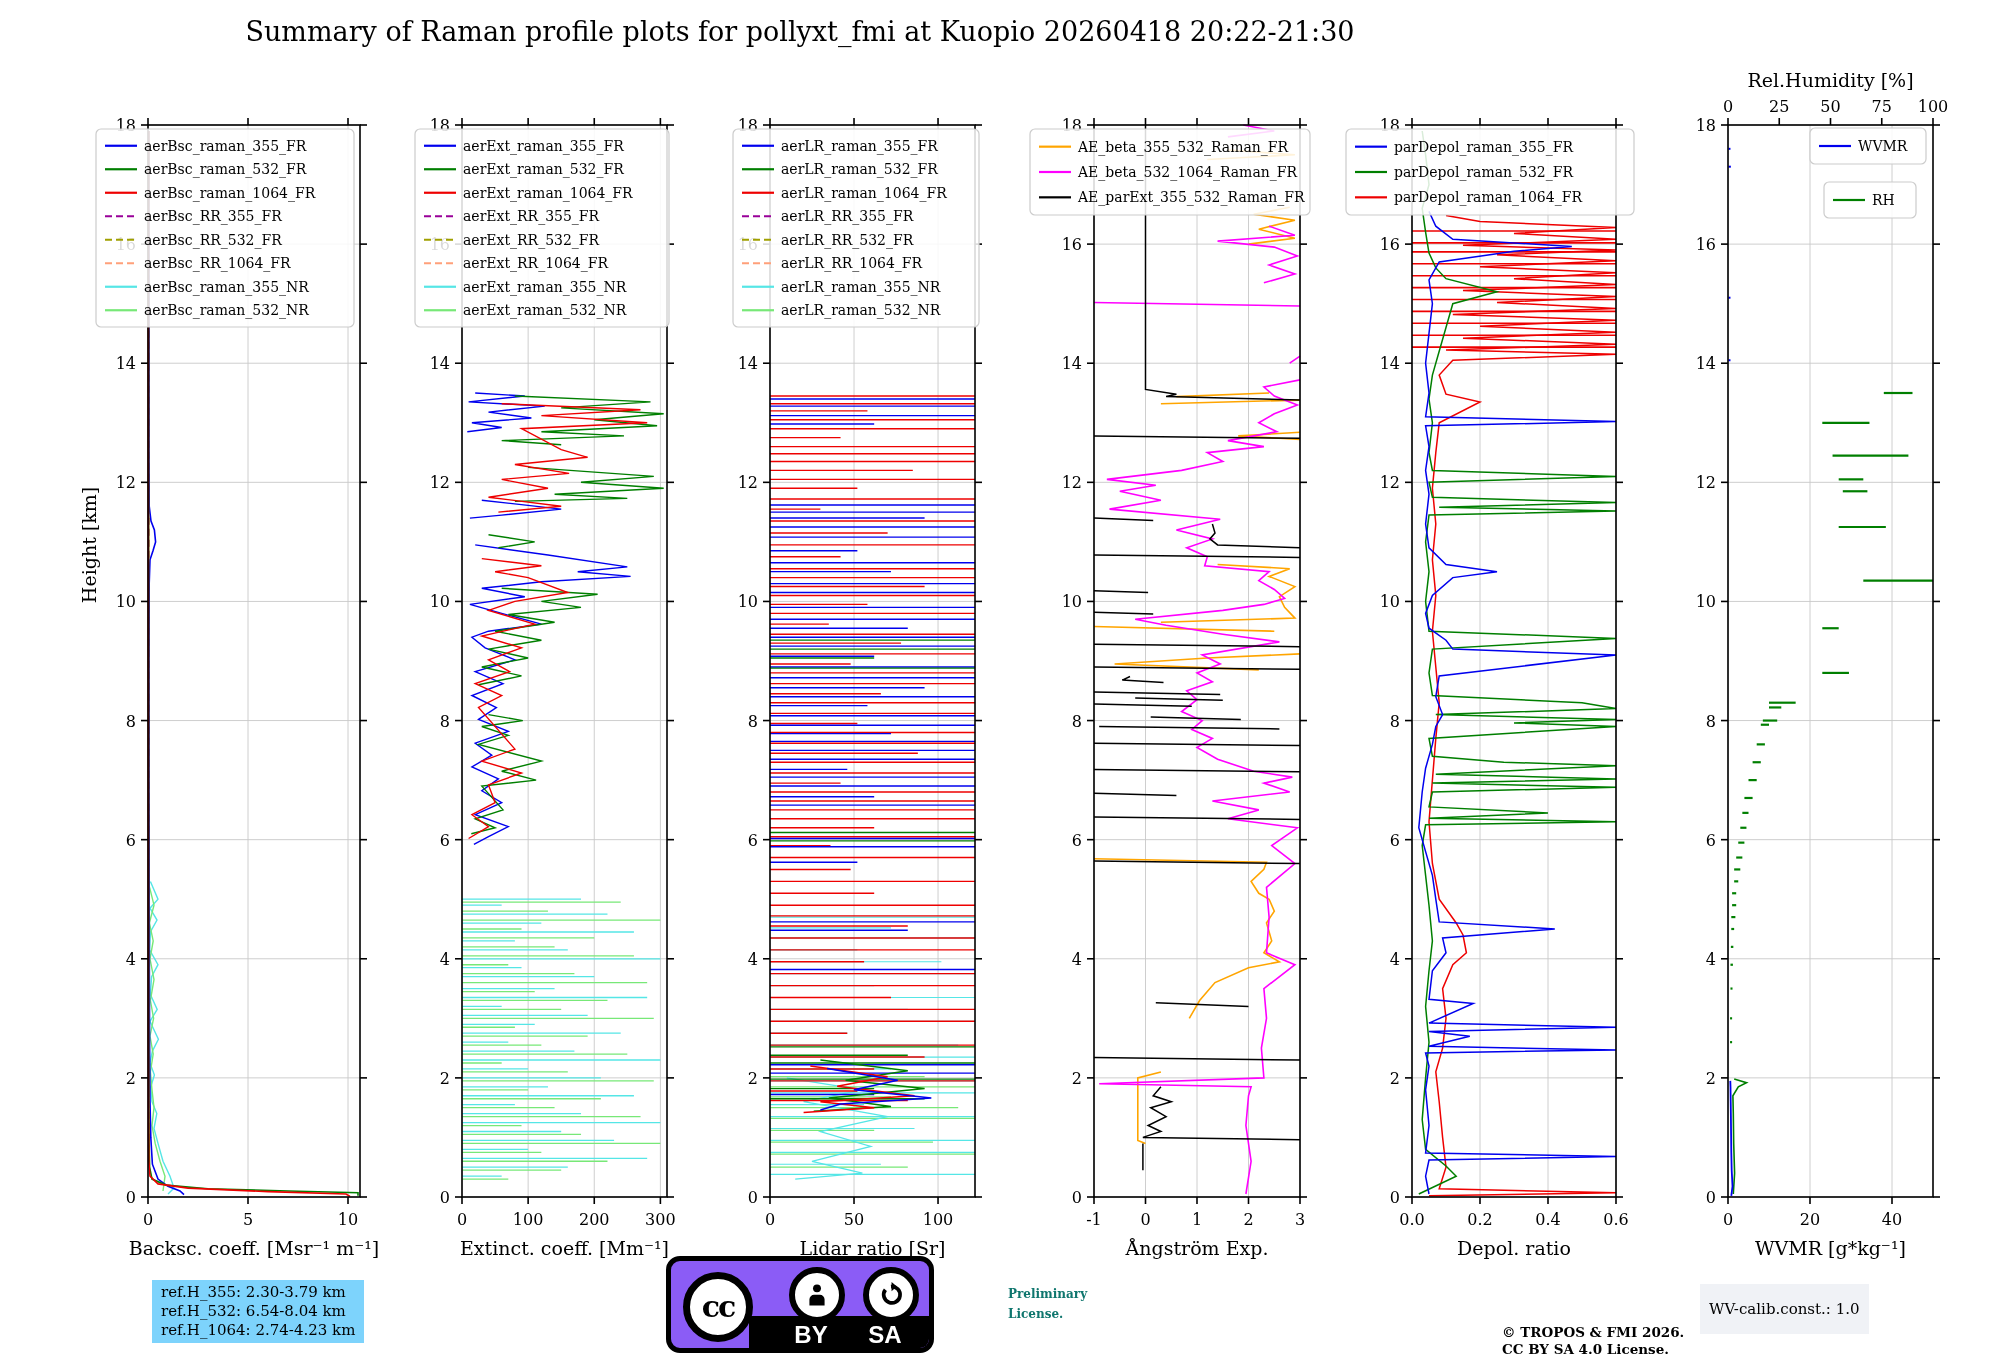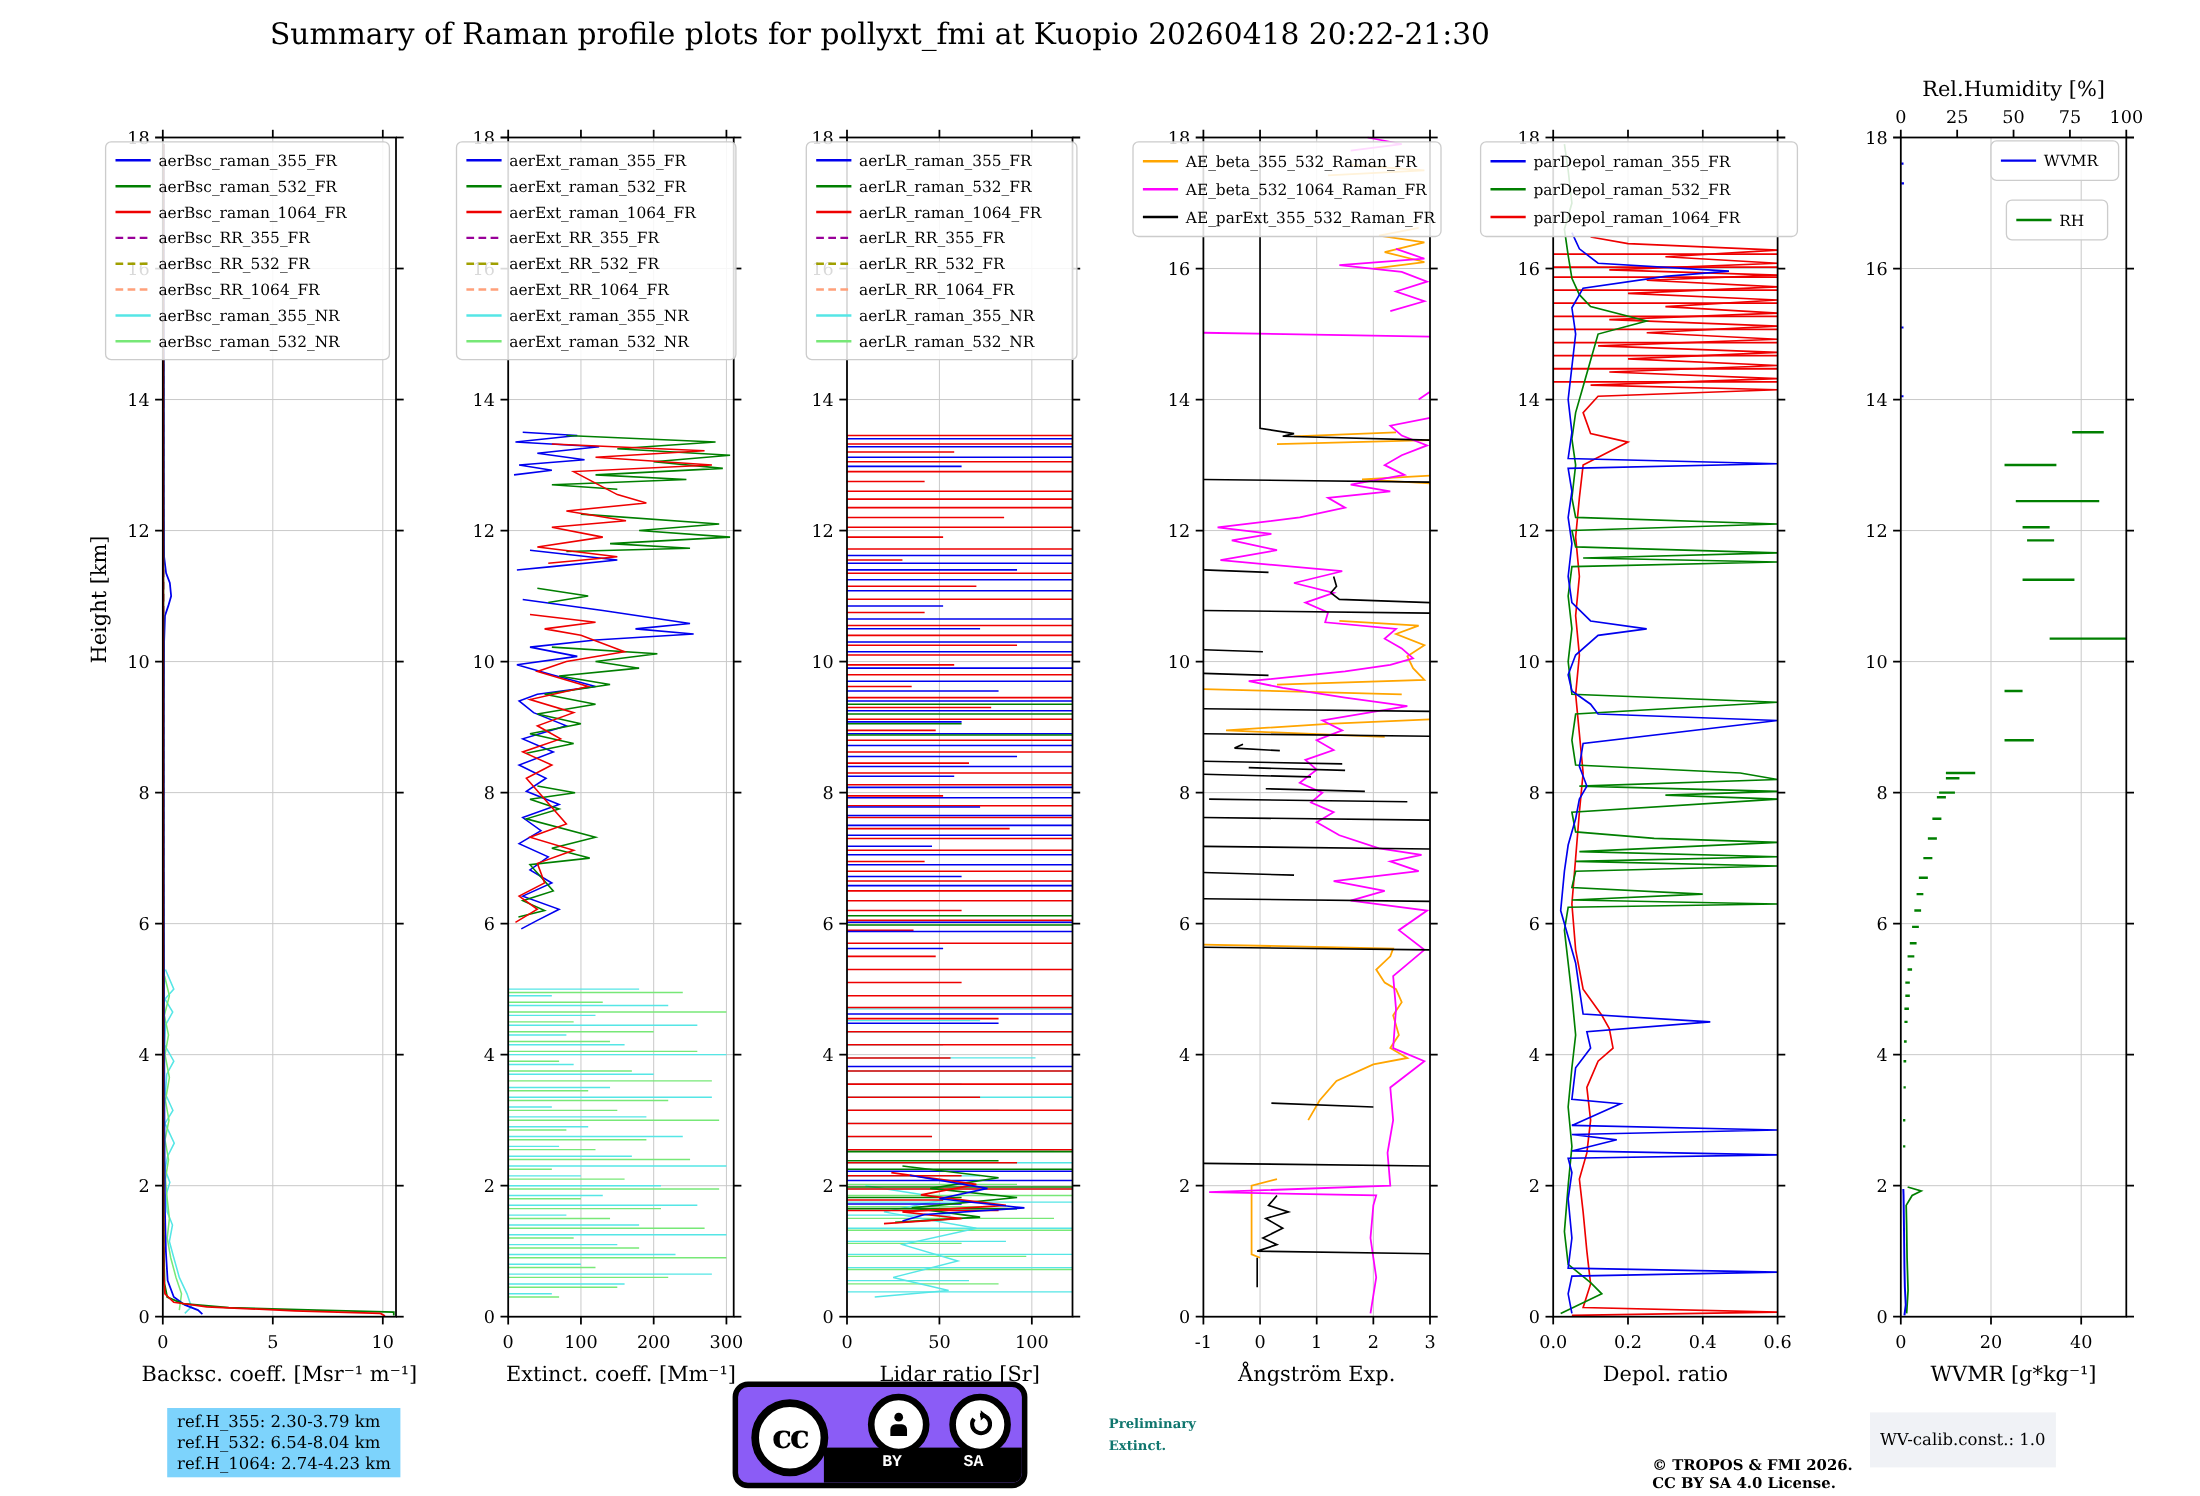--- a/index.html
+++ b/index.html
@@ -19,22 +19,22 @@
   .etabox sub{font-size:11px;}
   .ccbadge{left:666px;top:1256px;width:268px;height:97px;box-sizing:border-box;
            background:#8b5cf6;border:5px solid #000;border-radius:14px;overflow:hidden;}
   .ccbadge *{position:absolute;}
   .cc-strip{left:78px;right:0;bottom:0;height:32px;background:#000;}
   .cc-circ{border-radius:50%;background:#fff;display:flex;align-items:center;justify-content:center;}
   .cc-c1{left:12px;top:11px;width:56px;height:56px;border:7px solid #000;font-weight:bold;
          font-size:30px;letter-spacing:-2px;line-height:1;position:absolute;}
   .cc-c2{left:118px;top:6px;width:44px;height:44px;border:6px solid #000;}
   .cc-c3{left:192px;top:6px;width:44px;height:44px;border:6px solid #000;}
-  .cc-lab{top:60px;width:68px;text-align:center;color:#fff;font-weight:bold;font-size:15px;
-          font-family:Liberation Mono, monospace;}
+  .cc-lab{top:60px;width:68px;text-align:center;color:#fff;font-weight:bold;font-size:24px;
+          font-family:Liberation Sans, sans-serif;}
   .cc-by{left:106px;} .cc-sa{left:180px;}
 </style>
 </head>
 <body>
 
 <div id="canvas">
   <div class="title">Summary of Raman profile plots for pollyxt_fmi at Kuopio 20260418 20:22-21:30</div>
 
   <div>
       <svg width="312" height="1310" class="panel" style="left: 78px; top: 0px;">
@@ -797,21 +797,21 @@
           <path d="M7.2 7.5 A7 7 0 1 0 12 4.8" fill="none" stroke="#000" stroke-width="3.2"></path>
           <polygon points="12.5,0.8 12.5,8.8 17,4.8" fill="#000"></polygon>
         </svg>
     </div>
     <div class="cc-lab cc-by">BY</div>
     <div class="cc-lab cc-sa">SA</div>
   </div>
 
   <div class="prelim">
     <div>Preliminary</div>
-    <div>Extinct.</div>
+    <div>License.</div>
   </div>
 
   <div class="copyright">
     <div>© TROPOS &amp; FMI 2026.</div>
     <div>CC BY SA 4.0 License.</div>
   </div>
 
   <div class="wvcalib">WV-calib.const.: 1.0</div>
 </div>
 

